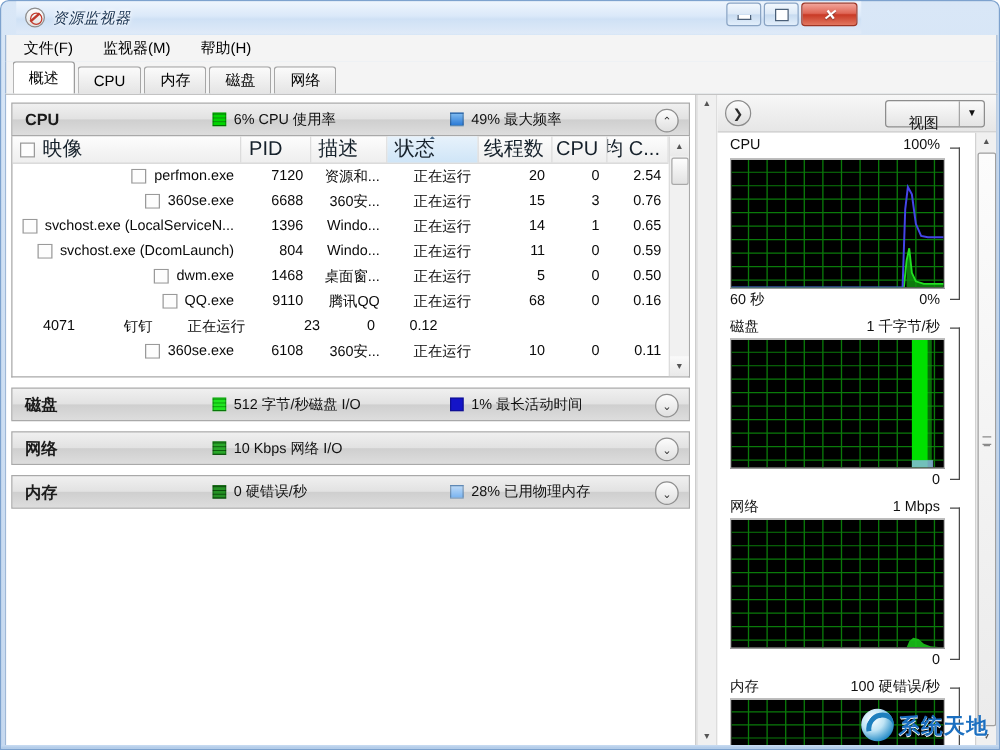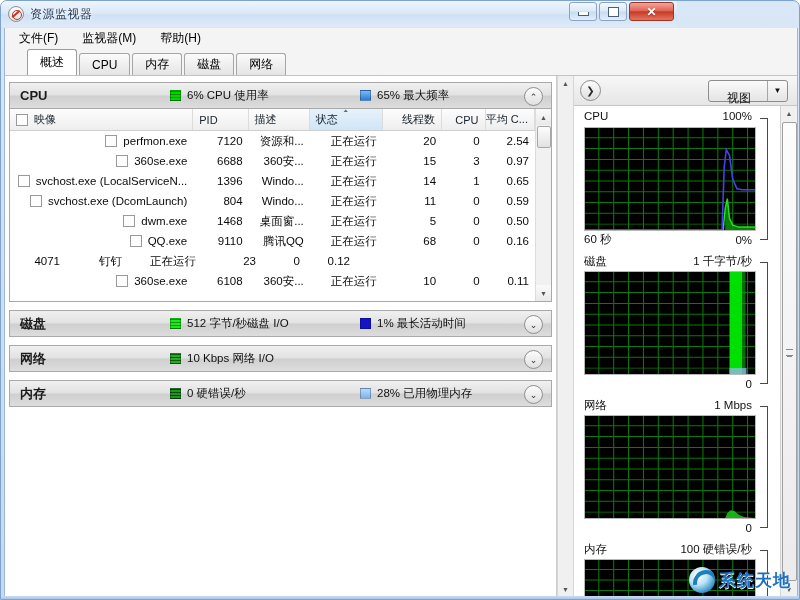--- a/index.html
+++ b/index.html
@@ -15,24 +15,24 @@
     position: relative;
     width: 800px; height: 600px;
     background: linear-gradient(to bottom, #d9e7f7 0%, #cfe0f4 40%, #c6d9f0 100%);
     border: 1px solid #7da2ce;
     border-radius: 7px 7px 0 0;
     overflow: hidden;
   }
 
   
   .titlebar {
-    position: absolute; left: 0; top: 0;
+    position: absolute; left: 12px; top: 0;
     width: 676px; height: 26px;
     background: linear-gradient(to bottom, #eef5fd 0%, #dbe9f9 45%, #cfe1f5 55%, #dfeaf8 100%);
-    display: flex; align-items: center;
+    display: flex; align-items: center; font-style: italic;
   }
   .title-icon {
     width: 16px; height: 16px; margin-left: 7px; margin-right: 6px;
     border-radius: 50%;
     background: linear-gradient(to bottom,#fdfdfd,#e2e2e2);
     border: 1px solid #8d8d8d;
     position: relative; flex: none;
   }
   .title-icon::after {
     content: ""; position: absolute; left: 2px; top: 6px;
@@ -88,21 +88,21 @@
   }
   .menuitem { padding: 2px 10px; margin-left: 4px; cursor: default; }
 
   
   .tabstrip {
     position: absolute; left: 3px; top: 48px;
     width: 794px; height: 26px;
     background: #f4f4f4;
     border-left: 1px solid #9fb8d6; border-right: 1px solid #9fb8d6;
     display: flex; align-items: flex-end;
-    padding-left: 22px;
+    padding-left: 5px;
   }
   .tab {
     height: 22px; padding: 0 12px;
     display: flex; align-items: center;
     font-size: 12px; color: #000;
     background: linear-gradient(to bottom,#fbfbfb,#e4e4e4);
     border: 1px solid #a6a6a6; border-bottom: none;
     border-radius: 3px 3px 0 0;
     margin-right: 2px;
   }
@@ -167,21 +167,21 @@
     height: 193px;
     display: flex;
     background: #fff;
     overflow: hidden;
   }
   .tbl { flex: 1; display: flex; flex-direction: column; min-width: 0; }
   .thead {
     height: 22px; display: flex; align-items: stretch;
     background: linear-gradient(to bottom,#fdfdfd,#eeeeee);
     border-bottom: 1px solid #cfcfcf;
-    font-size: 11px; color: #16212b;
+    font-size: 16px; color: #16212b;
   }
   .th {
     display: flex; align-items: center;
     border-right: 1px solid #dcdcdc;
     padding: 0 6px;
     position: relative;
     white-space: nowrap; overflow: hidden;
   }
   .th.sorted {
     background: linear-gradient(to bottom,#e7f2fb,#cfe5f7);
@@ -398,21 +398,21 @@
 
       <div style="height:6px"></div>
       <div class="section-header">
         <div class="sh-title">CPU</div>
         <div class="sh-stat">
           <span class="swatch" style="background:repeating-linear-gradient(0deg,#00d600 0 2px,#0a8c0a 2px 3px)"></span>
           <span>6% CPU 使用率</span>
         </div>
         <div class="sh-stat">
           <span class="swatch" style="background:linear-gradient(to bottom,#7db9f0,#2c7bd6)"></span>
-          <span>65% 最大频率</span>
+          <span>49% 最大频率</span>
         </div>
         <div class="chev">⌃</div>
       </div>
 
       <div class="table-wrap">
         <div class="tbl">
           <div class="thead">
             <div class="th c-img">
               <span class="chk"></span>
               <span>映像</span>
@@ -440,21 +440,21 @@
               <div class="trow">
                 <div class="td c-img">
                   <span class="chk"></span>
                   <span>360se.exe</span>
                 </div>
                 <div class="td c-pid">6688</div>
                 <div class="td c-desc">360安...</div>
                 <div class="td c-state">正在运行</div>
                 <div class="td c-thr num">15</div>
                 <div class="td c-cpu num">3</div>
-                <div class="td c-avg num">0.97</div>
+                <div class="td c-avg num">0.76</div>
               </div>
               <div class="trow">
                 <div class="td c-img">
                   <span class="chk"></span>
                   <span>svchost.exe (LocalServiceN...</span>
                 </div>
                 <div class="td c-pid">1396</div>
                 <div class="td c-desc">Windo...</div>
                 <div class="td c-state">正在运行</div>
                 <div class="td c-thr num">14</div>

